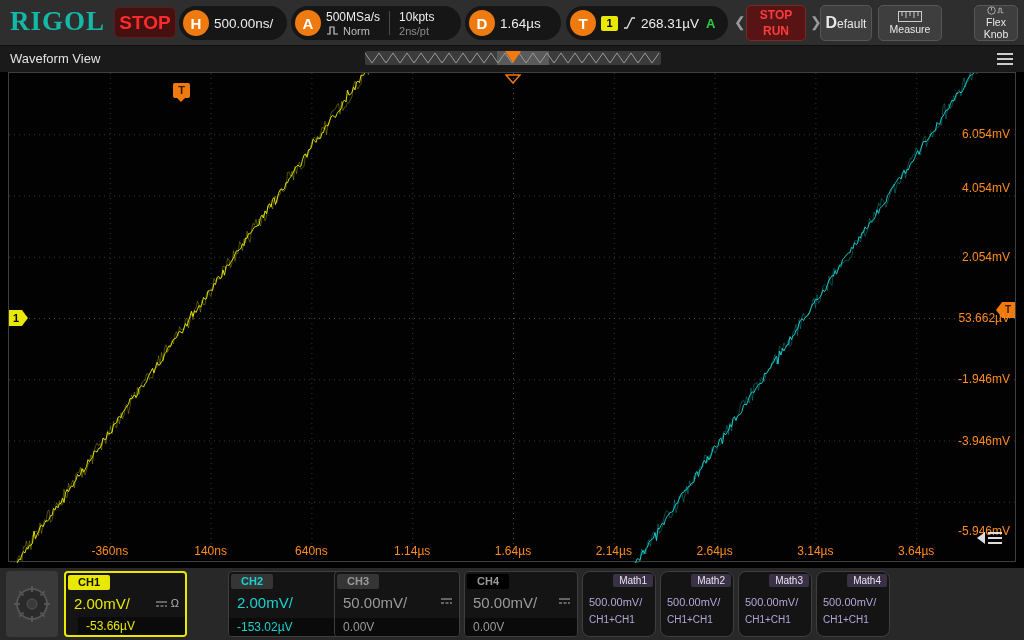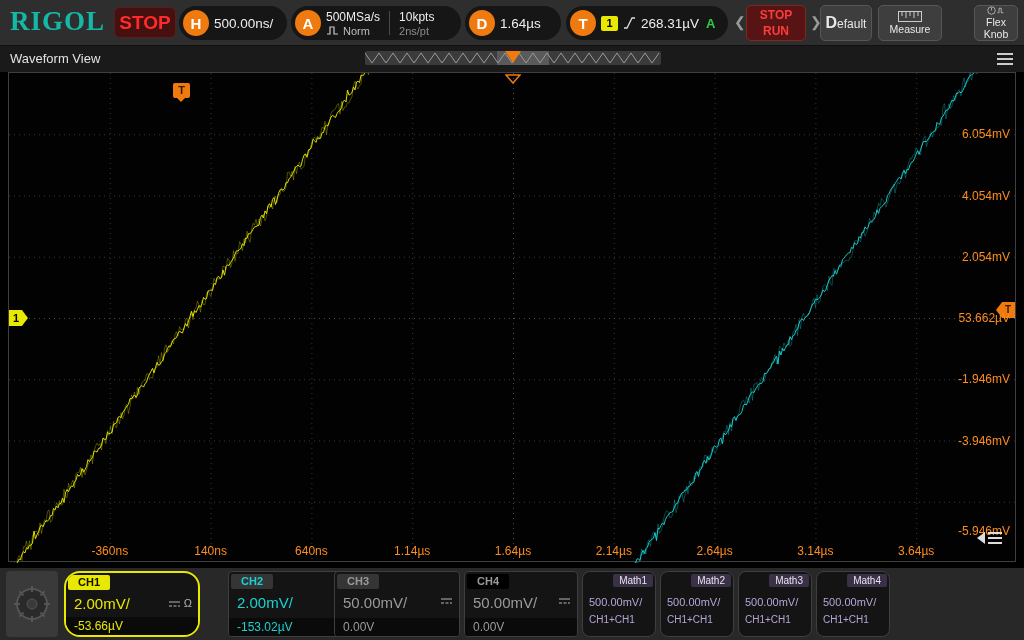--- a/index.html
+++ b/index.html
@@ -202,21 +202,21 @@
         <div class="x-label" style="left: 302.4px;">640ns</div>
         <div class="x-label" style="left: 403.2px;">1.14µs</div>
         <div class="x-label" style="left: 504px;">1.64µs</div>
         <div class="x-label" style="left: 604.8px;">2.14µs</div>
         <div class="x-label" style="left: 705.6px;">2.64µs</div>
         <div class="x-label" style="left: 806.4px;">3.14µs</div>
         <div class="x-label" style="left: 907.2px;">3.64µs</div>
       </div>
     <div id="y-labels">
         <div class="y-label" style="top: 61.25px;">6.054mV</div>
-        <div class="y-label" style="top: 123px; margin-left: 20px;">4.054mV</div>
+        <div class="y-label" style="top: 115px; margin-left: 20px;">4.054mV</div>
         <div class="y-label" style="top: 183.75px;">2.054mV</div>
         <div class="y-label" style="top: 245px;">53.662µV</div>
         <div class="y-label" style="top: 306.25px;">-1.946mV</div>
         <div class="y-label" style="top: 367.5px;">-3.946mV</div>
         <div class="y-label" style="top: 428.75px; margin-top: 29px;">-5.946mV</div>
       </div>
     <svg id="plot-menu" width="26" height="20" viewBox="0 0 26 20">
         <polygon points="0,10 8,4 8,16" fill="#ddd"></polygon>
         <line x1="11" y1="5" x2="25" y2="5" stroke="#ddd" stroke-width="2"></line>
         <line x1="11" y1="10" x2="25" y2="10" stroke="#ddd" stroke-width="2"></line>
@@ -235,33 +235,33 @@
             <line x1="32" y1="24" x2="38" y2="24"></line>
           <line x1="7.3" y1="11.3" x2="11.5" y2="15.5"></line>
             <line x1="28.5" y1="32.5" x2="32.7" y2="36.7"></line>
           <line x1="7.3" y1="36.7" x2="11.5" y2="32.5"></line>
             <line x1="28.5" y1="15.5" x2="32.7" y2="11.3"></line>
         </g>
         <circle cx="20" cy="24" r="5" fill="#3a3a3a" stroke="#555"></circle>
       </svg>
     </div>
     <div id="channels">
-        <div class="chbox selected" style="left: 64px; width: 136px; border-radius: 16px;">
+        <div class="chbox selected" style="left: 64px; width: 123px;">
           <div class="ch-tab" style="background: rgb(232, 232, 0); color: rgb(16, 16, 0);">CH1</div>
           <div class="ch-scale" style="color: rgb(232, 232, 0);">2.00mV/</div>
           <div class="ch-icons">
             <svg width="13" height="9" viewBox="0 0 13 9">
               <line x1="1" y1="3" x2="12" y2="3" stroke="#b5b5b5"></line>
               <line x1="1" y1="7" x2="4" y2="7" stroke="#b5b5b5"></line>
               <line x1="5.5" y1="7" x2="8.5" y2="7" stroke="#b5b5b5"></line>
               <line x1="10" y1="7" x2="12" y2="7" stroke="#b5b5b5"></line>
             </svg>
             <span class="ohm">Ω</span>
           </div>
-          <div class="ch-offset" style="color: rgb(232, 232, 0);">-53.66µV</div>
+          <div class="ch-offset" style="color: rgb(232, 232, 0); margin-left: 12px;">-53.66µV</div>
         </div>
         <div class="chbox" style="left: 204px; width: 126px; margin-left: 24px;">
           <div class="ch-tab" style="background: rgb(53, 53, 53); color: rgb(26, 210, 210);">CH2</div>
           <div class="ch-scale" style="color: rgb(26, 210, 210);">2.00mV/</div>
           <div class="ch-icons">
             <svg width="13" height="9" viewBox="0 0 13 9">
               <line x1="1" y1="3" x2="12" y2="3" stroke="#b5b5b5"></line>
               <line x1="1" y1="7" x2="4" y2="7" stroke="#b5b5b5"></line>
               <line x1="5.5" y1="7" x2="8.5" y2="7" stroke="#b5b5b5"></line>
               <line x1="10" y1="7" x2="12" y2="7" stroke="#b5b5b5"></line>

